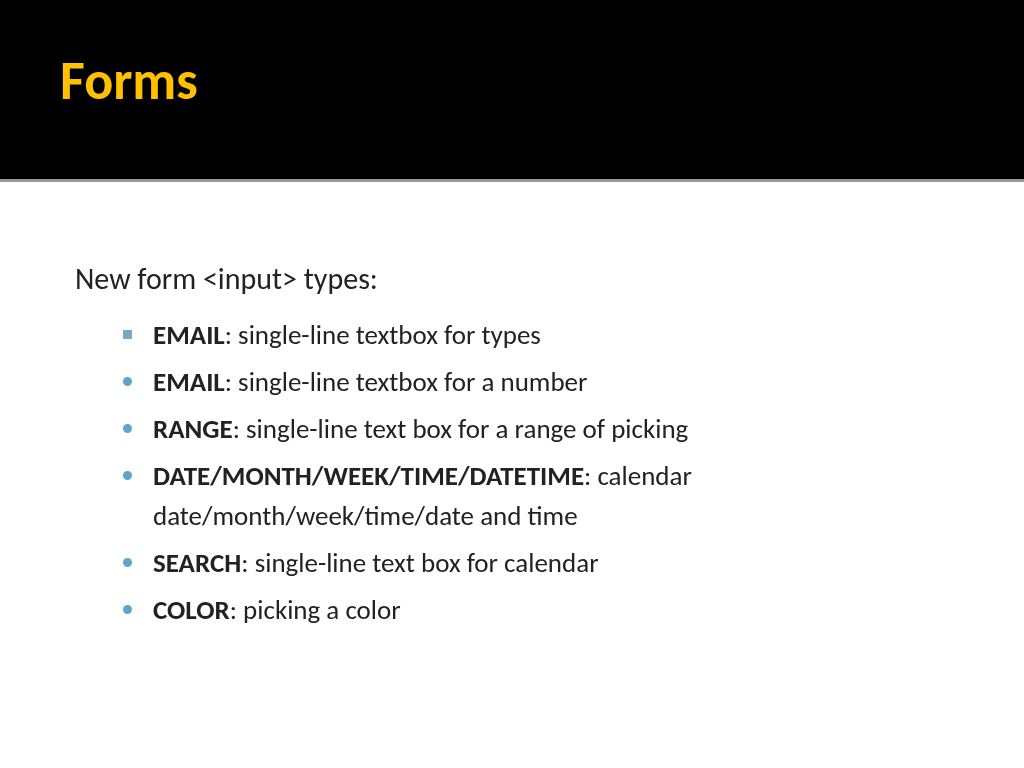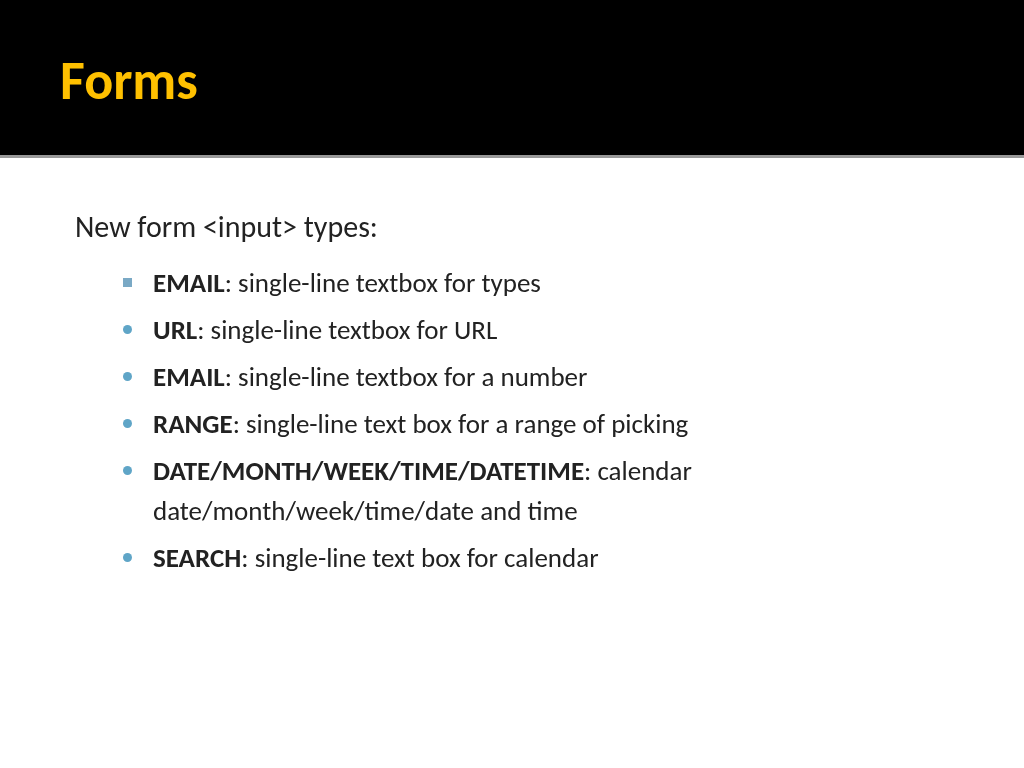--- a/index.html
+++ b/index.html
@@ -9,32 +9,32 @@
     }
     body {
       width: 1024px;
       height: 768px;
       font-family: 'Segoe UI', 'Calibri', Arial, sans-serif;
       background: #ffffff;
       overflow: hidden;
     }
     .header {
       background: #000000;
-      height: 158px;
+      height: 182px;
       padding: 48px 60px 0 60px;
       border-bottom: 3px solid #999999;
     }
     .title {
       color: #ffc000;
       font-size: 54px;
       font-weight: bold;
       letter-spacing: 0px;
     }
     .content {
-      padding: 50px 70px 0 75px;
+      padding: 78px 70px 0 75px;
     }
     .intro {
       font-size: 30px;
       color: #222222;
       margin-bottom: 18px;
       font-weight: 400;
     }
     .bullet-list {
       list-style: none;
       padding-left: 48px;
@@ -76,28 +76,28 @@
   <h1 class="title">Forms</h1>
 </div>
 
 <div class="content">
   <p class="intro">New form &lt;input&gt; types:</p>
   <ul class="bullet-list">
     <li class="square-bullet">
       <span class="term">EMAIL</span><span>: single-line textbox for types</span>
     </li>
     <li>
-      <span class="term">URL</span><span>: single-line textbox for URL</span>
-    </li>
-    <li>
       <span class="term">EMAIL</span><span>: single-line textbox for a number</span>
     </li>
     <li>
       <span class="term">RANGE</span><span>:  single-line text box for a range of picking</span>
     </li>
     <li>
       <span class="term">DATE/MONTH/WEEK/TIME/DATETIME</span><span>: calendar date/month/week/time/date and time</span>
     </li>
     <li>
       <span class="term">SEARCH</span><span>: single-line text box for calendar</span>
     </li>
+    <li>
+      <span class="term">COLOR</span><span>:  picking a color</span>
+    </li>
   </ul>
 </div>
 
 </body></html>

